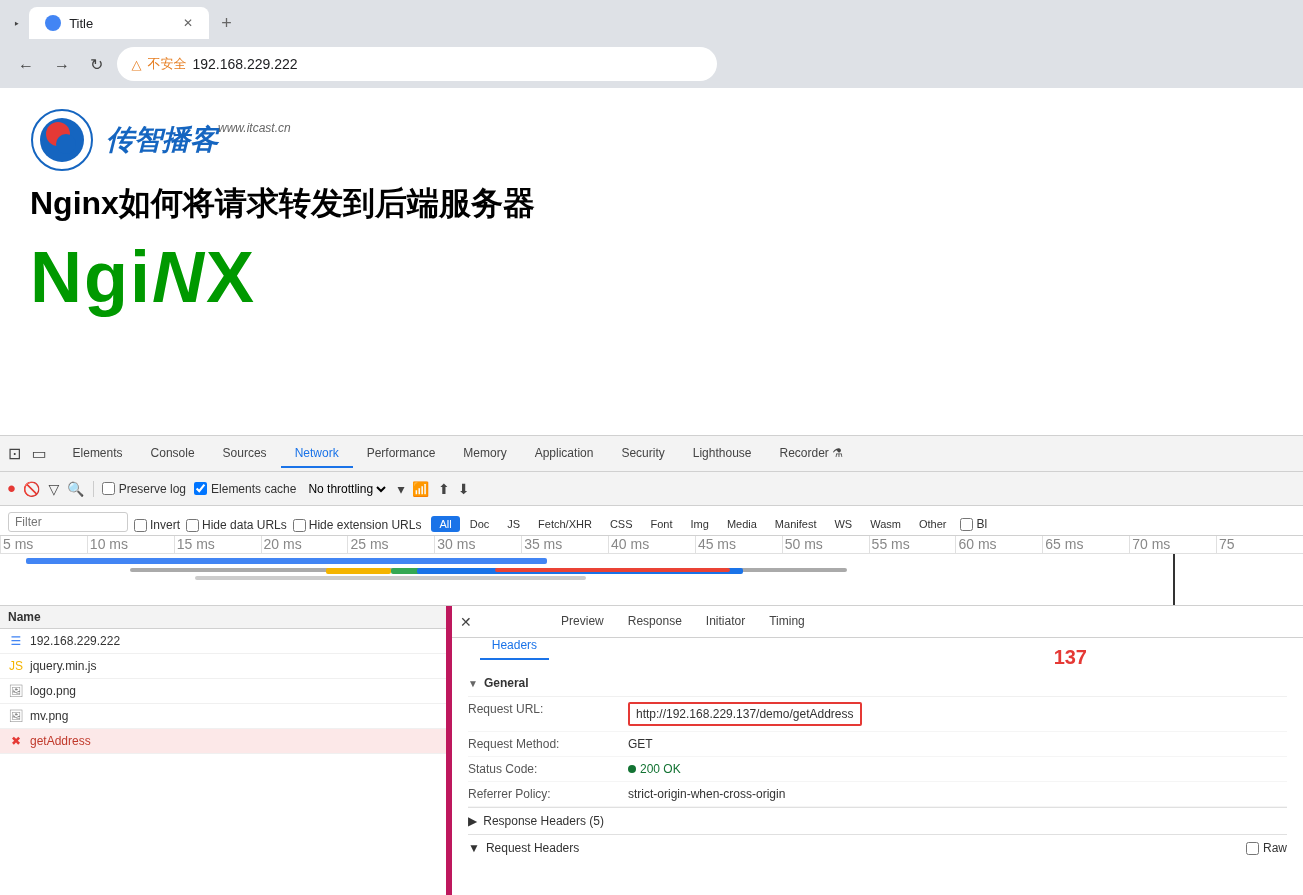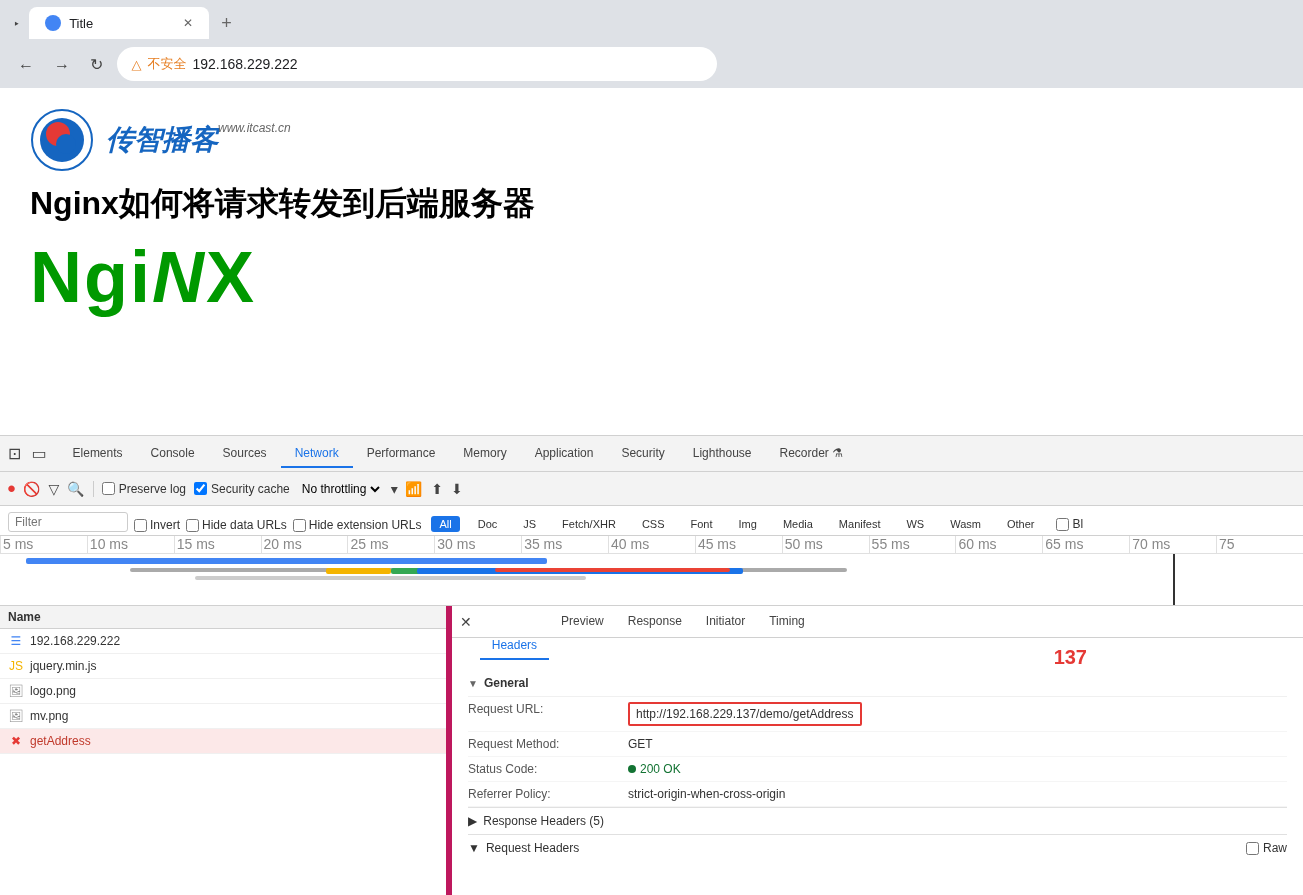--- a/index.html
+++ b/index.html
@@ -43,21 +43,21 @@
     .devtools-toolbar { display: flex; align-items: center; padding: 4px 8px; border-bottom: 1px solid #d0d0d0; gap: 8px; background: #f3f3f3; height: 34px; }
     .toolbar-icon { font-size: 14px; color: #444; cursor: pointer; }
     .toolbar-divider { width: 1px; height: 16px; background: #ccc; }
     .toolbar-checkbox { display: flex; align-items: center; gap: 4px; font-size: 12px; color: #333; cursor: pointer; }
     .toolbar-checkbox input { cursor: pointer; }
     .throttle-select { font-size: 12px; border: none; background: transparent; cursor: pointer; }
 
     .filter-bar { display: flex; align-items: flex-end; padding: 3px 8px; border-bottom: 1px solid #d0d0d0; gap: 6px; background: #fff; height: 30px; }
     .filter-input { border: 1px solid #ccc; border-radius: 3px; padding: 2px 6px; font-size: 12px; width: 120px; }
     .filter-check { display: flex; align-items: center; gap: 3px; font-size: 12px; color: #333; }
-    .type-btns { display: flex; gap: 10px; margin-left: 4px; flex-wrap: nowrap; overflow: hidden; }
+    .type-btns { display: flex; gap: 2px; margin-left: 4px; flex-wrap: nowrap; overflow: hidden; }
     .type-btn { padding: 2px 8px; font-size: 11px; border: none; background: transparent; cursor: pointer; border-radius: 3px; color: #333; white-space: nowrap; }
     .type-btn.active { background: #1a73e8; color: #fff; }
 
     
     .timeline { height: 70px; border-bottom: 1px solid #d0d0d0; background: #fff; overflow: hidden; position: relative; }
     .timeline-ruler { display: flex; border-bottom: 1px solid #e0e0e0; height: 18px; }
     .timeline-tick { flex: 1; border-left: 1px solid #e0e0e0; font-size: 14px; color: #888; padding-left: 2px; }
     .timeline-bars { position: relative; height: 52px; }
     .tbar { position: absolute; height: 8px; border-radius: 2px; }
 
@@ -162,21 +162,21 @@
     <span class="toolbar-icon">🚫</span>
     <span class="toolbar-icon">▽</span>
     <span class="toolbar-icon">🔍</span>
     <div class="toolbar-divider"></div>
     <label class="toolbar-checkbox">
       <input type="checkbox" style="">
       <span>Preserve log</span>
     </label>
     <label class="toolbar-checkbox">
       <input type="checkbox" checked="" style="">
-      <span>Security cache</span>
+      <span>Elements cache</span>
     </label>
     <select class="throttle-select">
       <option>No throttling</option>
     </select>
     <span class="toolbar-icon">▾</span>
     <span class="toolbar-icon">📶</span>
     <span class="toolbar-icon">⬆</span>
     <span class="toolbar-icon">⬇</span>
   </div>
 

